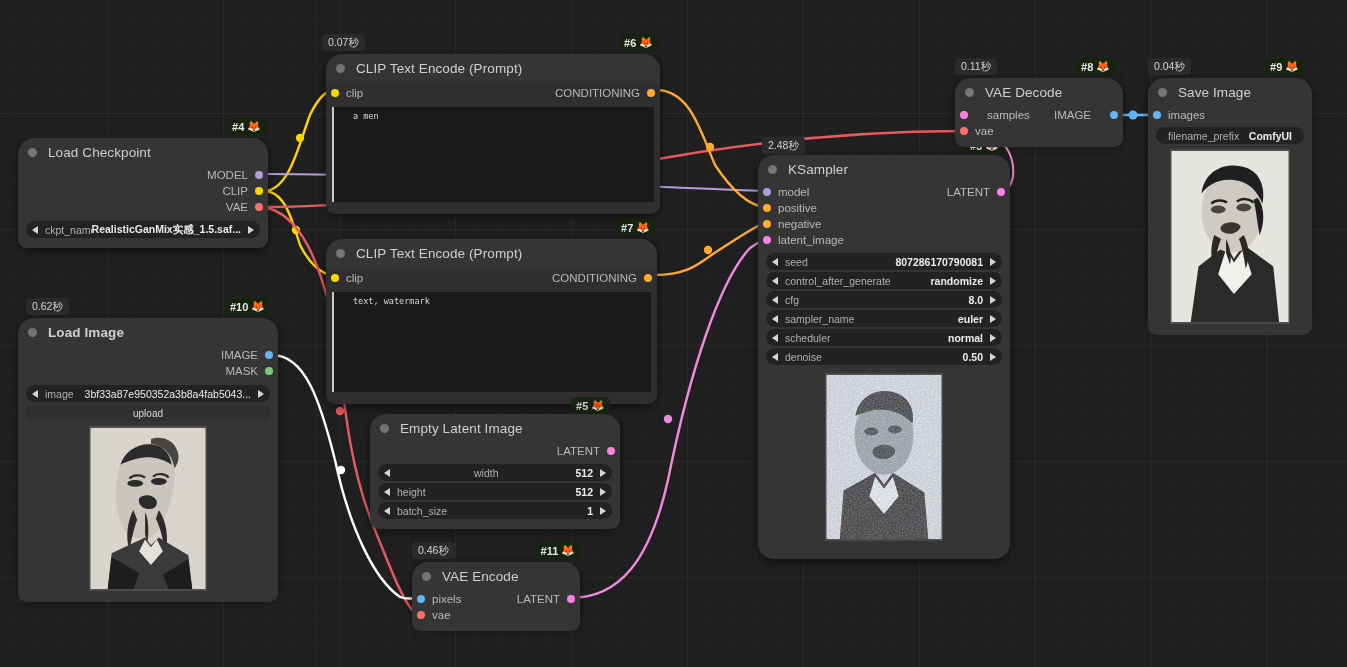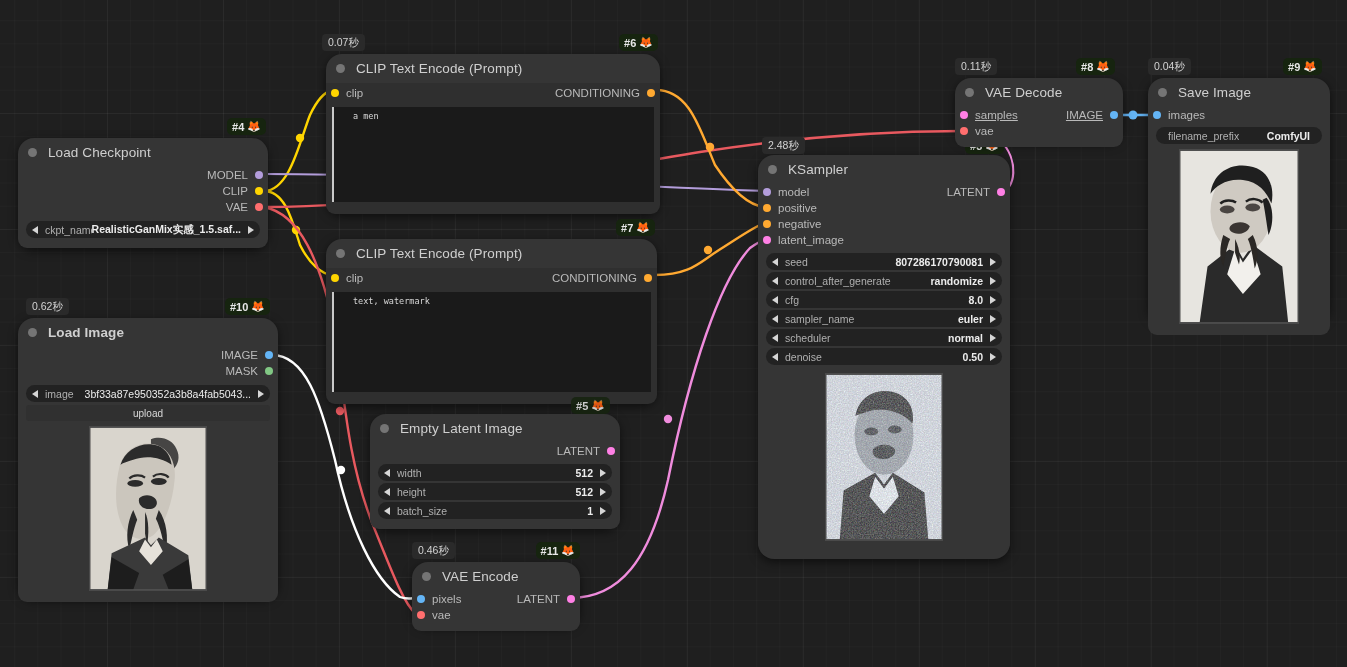--- a/index.html
+++ b/index.html
@@ -328,21 +328,21 @@
     </div>
     <div class="node-title">
       <span class="title-dot"></span>
       <span>Empty Latent Image</span>
     </div>
     <div class="node-body">
       <div class="slot-row slot-out">
         <span>LATENT</span>
         <span class="dot right" style="background:#ff80e5"></span>
       </div>
-      <div class="widget" style="margin-top:5px;">
+      <div class="widget" style="margin-top:5px;text-align:center;">
         <span class="arrow-l"></span>
         <span class="wlabel">width</span>
         <span class="wvalue">512</span>
         <span class="arrow-r"></span>
       </div>
       <div class="widget">
         <span class="arrow-l"></span>
         <span class="wlabel">height</span>
         <span class="wvalue">512</span>
         <span class="arrow-r"></span>
@@ -482,35 +482,35 @@
       </div>
     <div class="badge" style="right:8px;">
       <span>#8</span>
       <span class="fox">🦊</span>
     </div>
     <div class="node-title">
       <span class="title-dot"></span>
       <span>VAE Decode</span>
     </div>
     <div class="node-body">
-      <div class="slot-row" style="height:16px; padding:0 20px;text-decoration:underline;">
+      <div class="slot-row" style="height:16px; padding:0 32px;">
         <span class="dot left" style="background:#ff80e5"></span>
         <span>samples</span>
         <span style="flex:1"></span>
         <span>IMAGE</span>
         <span class="dot right" style="background:#64b5f6"></span>
       </div>
       <div class="slot-row slot-in">
         <span class="dot left" style="background:#ff6e6e"></span>
         <span>vae</span>
       </div>
     </div>
   </div>
 
-  <div class="node" style="left:1148px; top:78px; width:182px; height:243px;">
+  <div class="node" style="left:1148px; top:78px; width:164px; height:243px;">
     <div class="timer" style="left:0px;">
         <span>0.04秒</span>
       </div>
     <div class="badge" style="right:8px;">
       <span>#9</span>
       <span class="fox">🦊</span>
     </div>
     <div class="node-title">
       <span class="title-dot"></span>
       <span>Save Image</span>

